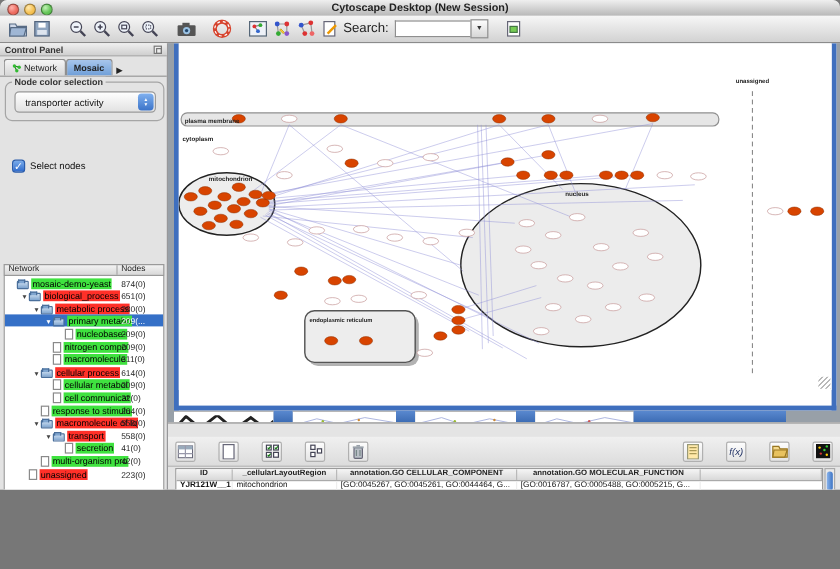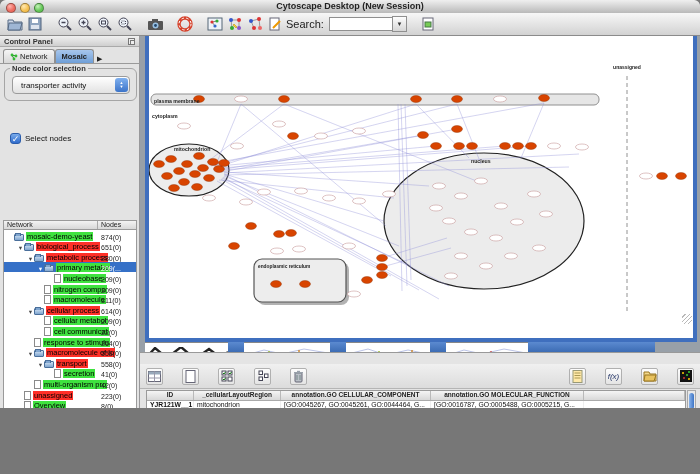--- a/index.html
+++ b/index.html
@@ -379,27 +379,20 @@
             <span class="tw-doc"></span>
             <span class="chip green">multi-organism pro</span>
             <span class="tw-count">42(0)</span>
           </div>
           <div class="tree-row">
             <span style="width: 13px; flex: 0 0 auto;"></span>
             <span class="tw-exp"></span>
             <span class="tw-doc"></span>
             <span class="chip red">unassigned</span>
             <span class="tw-count">223(0)</span>
-          </div>
-          <div class="tree-row">
-            <span style="width: 13px; flex: 0 0 auto;"></span>
-            <span class="tw-exp"></span>
-            <span class="tw-doc"></span>
-            <span class="chip green">Overview</span>
-            <span class="tw-count">8(0)</span>
           </div>
         </div>
     </div>
   </div>
 
   <div id="mdi">
 
     <div class="sliver" style="left:5px;width:83px;">
       <svg width="83" height="10" viewBox="0 0 83 10">
           <polyline points="0,12 10,1 22,11 36,0 50,12 64,2 76,11 83,5" fill="none" stroke="#222" stroke-width="2.4"></polyline>

